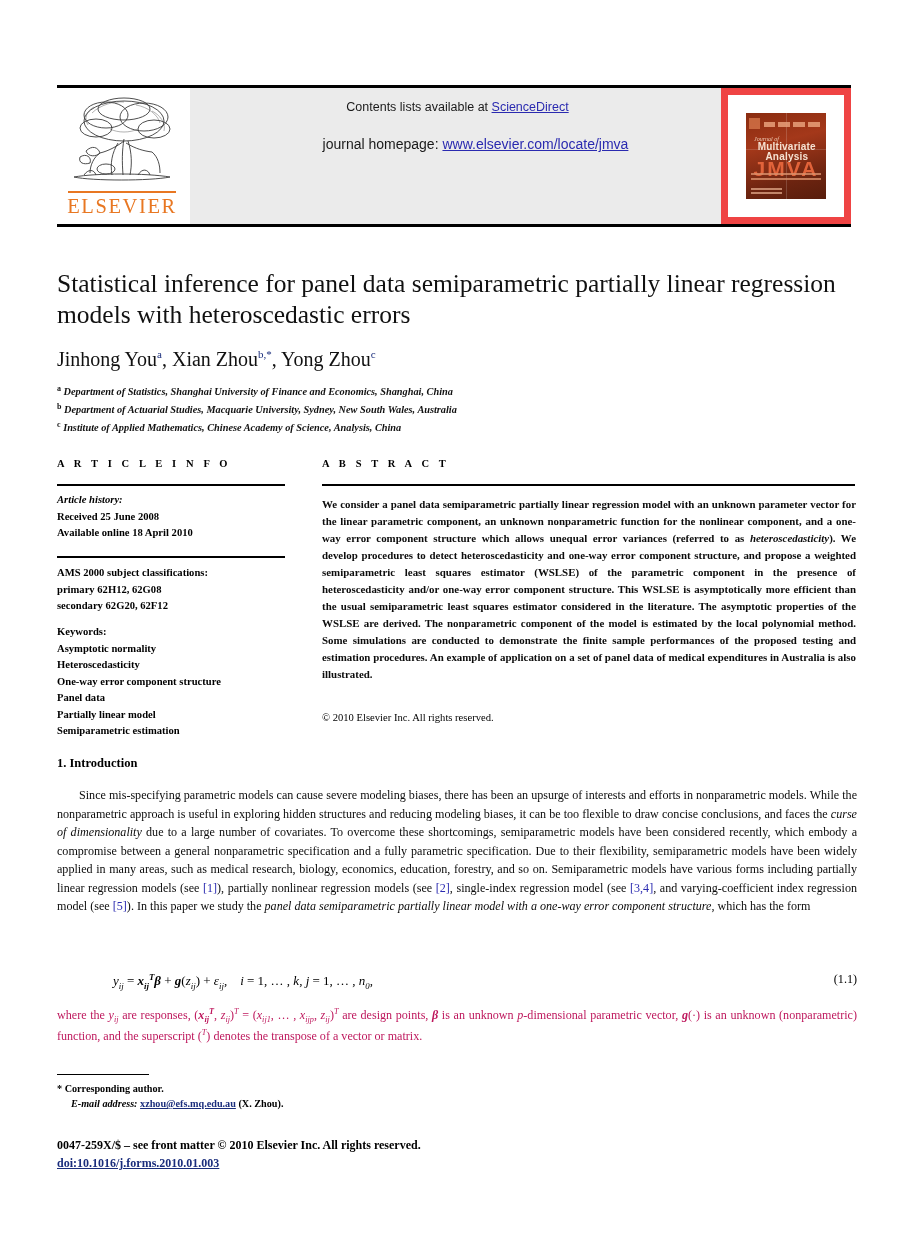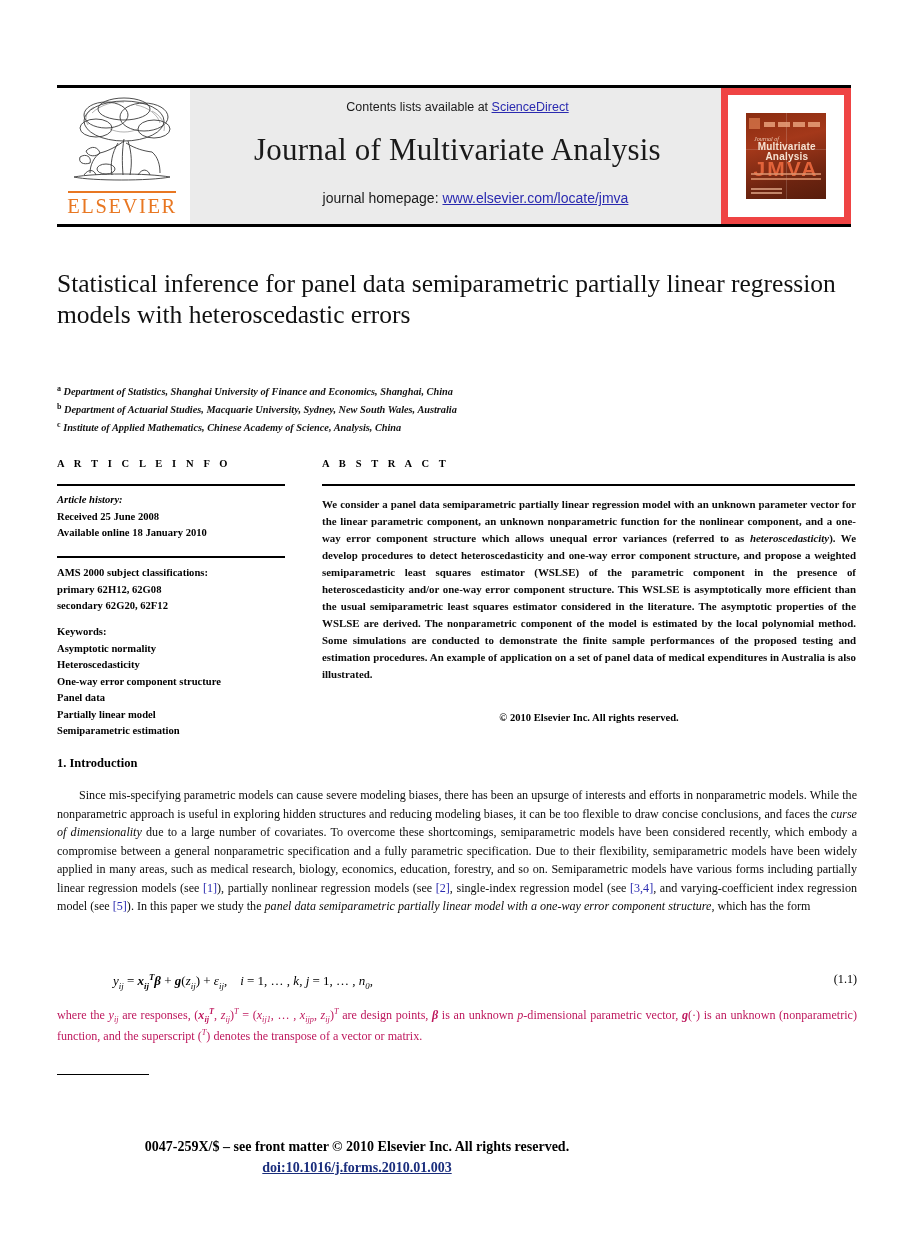--- a/index.html
+++ b/index.html
@@ -141,21 +141,21 @@
     font-size: 10.6px; line-height: 1.56; font-weight: bold; }
 
   .abstract {
     position: absolute; left: 322px; top: 496px; width: 534px;
     font-size: 10.9px; line-height: 1.56; text-align: justify; font-weight: bold;
     color: #0c0c0c;
   }
   .abstract em { font-style: italic; }
   .copyright {
     position: absolute; left: 322px; top: 712px; width: 534px;
-    font-size: 10.6px; font-weight: bold; text-align: center;
+    font-size: 10.6px; font-weight: normal; text-align: left;
   }
 
   
   .sec-head {
     position: absolute; left: 57px; top: 756px;
     font-size: 12.5px; font-weight: bold;
   }
   .body-text {
     position: absolute; left: 57px; top: 786px; width: 800px;
     font-size: 12.1px; line-height: 1.53; text-align: justify; color: #0b0b0b;
@@ -184,21 +184,21 @@
     position: absolute; left: 57px; top: 1074px; width: 92px; height: 1.4px; background:#000;
   }
   .footnote {
     position: absolute; left: 57px; top: 1081px; width: 520px;
     font-size: 10.2px; line-height: 1.5; font-weight: bold;
   }
   .footnote .fn-ital { font-style: italic; }
   .mail-link { color: #1a2d7c; }
   .issn {
     position: absolute; left: 57px; top: 1136px; width: 600px;
-    font-size: 14px; font-weight: bold; line-height: 1.5; text-align: center;
+    font-size: 12px; font-weight: bold; line-height: 1.5;
   }
   .doi-link { color: #1a2d7c; display: block; }
 </style>
 </head>
 <body>
 
 <div class="page">
 
 
   <div class="masthead">
@@ -240,21 +240,20 @@
         </svg>
       </span>
       <div class="elsevier-rule"></div>
       <div class="elsevier-word">ELSEVIER</div>
     </div>
 
     <div class="center-panel">
       <div class="contents-line">
         <span>Contents lists available at </span><a class="sd-link" href="#">ScienceDirect</a>
       </div>
-      <div class="journal-name">Journal of Multivariate Analysis</div>
       <div class="homepage-line">
         <span>journal homepage: </span><a class="hp-link" href="#">www.elsevier.com/locate/jmva</a>
       </div>
     </div>
 
     <div class="cover-box">
       <div class="cover-art">
         <div class="cv-cross-v"></div>
         <div class="cv-cross-h"></div>
         <div class="cv-el"></div>
@@ -277,37 +276,42 @@
         <div class="cv-foot">
             <i></i>
             <i></i>
           </div>
       </div>
     </div>
   </div>
 
   <div class="title">Statistical inference for panel data semiparametric partially linear regression models with heteroscedastic errors</div>
 
+  <div class="authors">
+    <span>Jinhong You</span><sup>a</sup>,
+    <span>Xian Zhou</span><sup>b,*</sup>,
+    <span>Yong Zhou</span><sup>c</sup>
+  </div>
 
   <div class="affils">
     <div><sup>a</sup> <span>Department of Statistics, Shanghai University of Finance and Economics, Shanghai, China</span></div>
     <div><sup>b</sup> <span>Department of Actuarial Studies, Macquarie University, Sydney, New South Wales, Australia</span></div>
     <div><sup>c</sup> <span>Institute of Applied Mathematics, Chinese Academy of Science, Analysis, China</span></div>
   </div>
 
   <div class="colhead-left">A R T I C L E   I N F O</div>
   <div class="colhead-right">A B S T R A C T</div>
   <div class="hr-left-top"></div>
   <div class="hr-right-top"></div>
   <div class="hr-left-mid"></div>
 
   <div class="info-col">
     <div class="lbl">Article history:</div>
     <div>Received 25 June 2008</div>
-    <div>Available online 18 January 2010</div>
+    <div>Available online 18 April 2010</div>
   </div>
 
   <div class="info-block2">
     <div class="lbl">AMS 2000 subject classifications:</div>
     <div>primary 62H12, 62G08</div>
     <div>secondary 62G20, 62F12</div>
   </div>
 
   <div class="info-block3">
     <div class="lbl">Keywords:</div>
@@ -338,19 +342,26 @@
       <span class="math">y<sub>ij</sub></span> = <span class="mathb">x<sub>ij</sub><sup>T</sup>β</span> + <span class="mathb">g</span>(<span class="math">z<sub>ij</sub></span>) + <span class="math">ε<sub>ij</sub></span>, &nbsp;&nbsp;
       <span class="math">i</span> = 1, … , <span class="math">k</span>, <span class="math">j</span> = 1, … , <span class="math">n<sub>0</sub></span>,
     </span>
   </div>
 
   <div class="body-text2">
     <span>where the </span><span class="math">y<sub>ij</sub></span><span> are responses, </span>(<span class="mathb">x<sub>ij</sub><sup>T</sup></span>, <span class="math">z<sub>ij</sub></span>)<sup class="math">T</sup> = (<span class="math">x<sub>ij1</sub></span>, … , <span class="math">x<sub>ijp</sub></span>, <span class="math">z<sub>ij</sub></span>)<sup class="math">T</sup><span> are design points, </span><span class="mathb">β</span><span> is an unknown </span><span class="math">p</span><span>-dimensional parametric vector, </span><span class="mathb">g</span>(·)<span> is an unknown (nonparametric) function, and the superscript (</span><sup class="math">T</sup><span>) denotes the transpose of a vector or matrix.</span>
   </div>
 
   <div class="foot-rule"></div>
+  <div class="footnote">
+    <div>* Corresponding author.</div>
+    <div style="padding-left:14px;">
+      <span class="fn-ital">E-mail address:</span>
+      <a class="mail-link" href="#">xzhou@efs.mq.edu.au</a><span> (X. Zhou).</span>
+    </div>
+  </div>
 
   <div class="issn">
     <span>0047-259X/$ – see front matter © 2010 Elsevier Inc. All rights reserved.</span>
     <a class="doi-link" href="#">doi:10.1016/j.forms.2010.01.003</a>
   </div>
 
 </div>
 
 </body></html>

